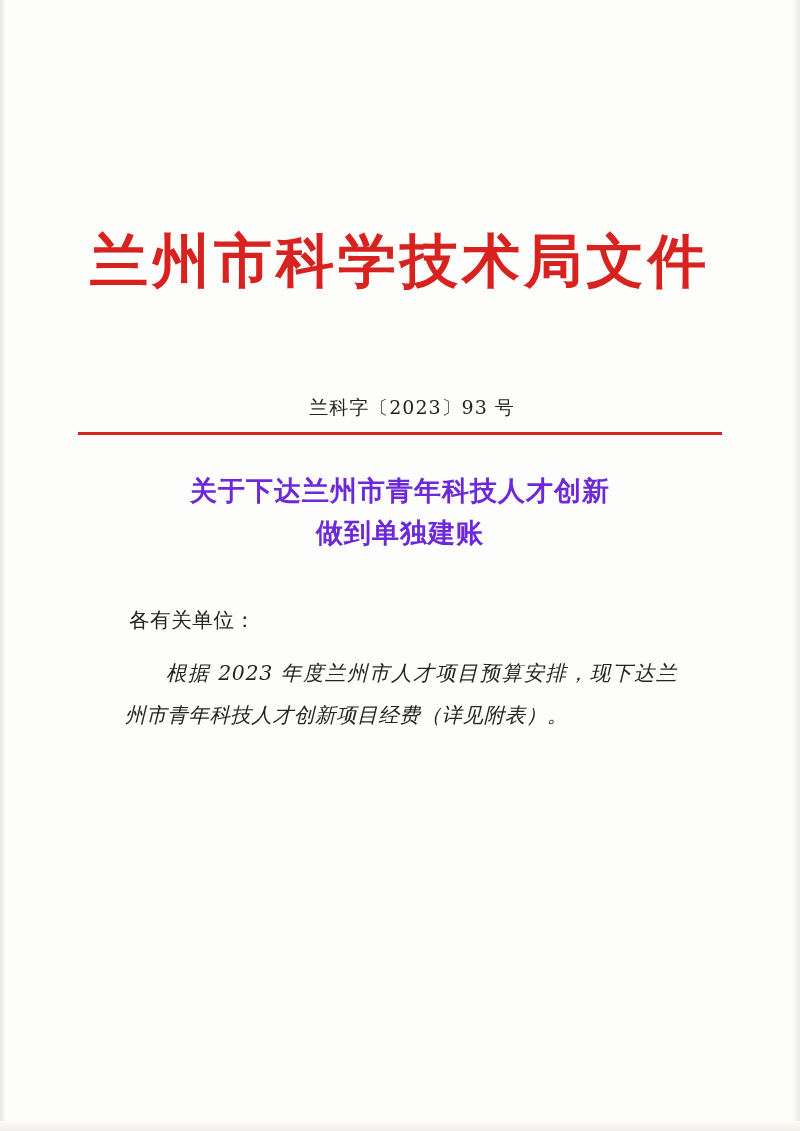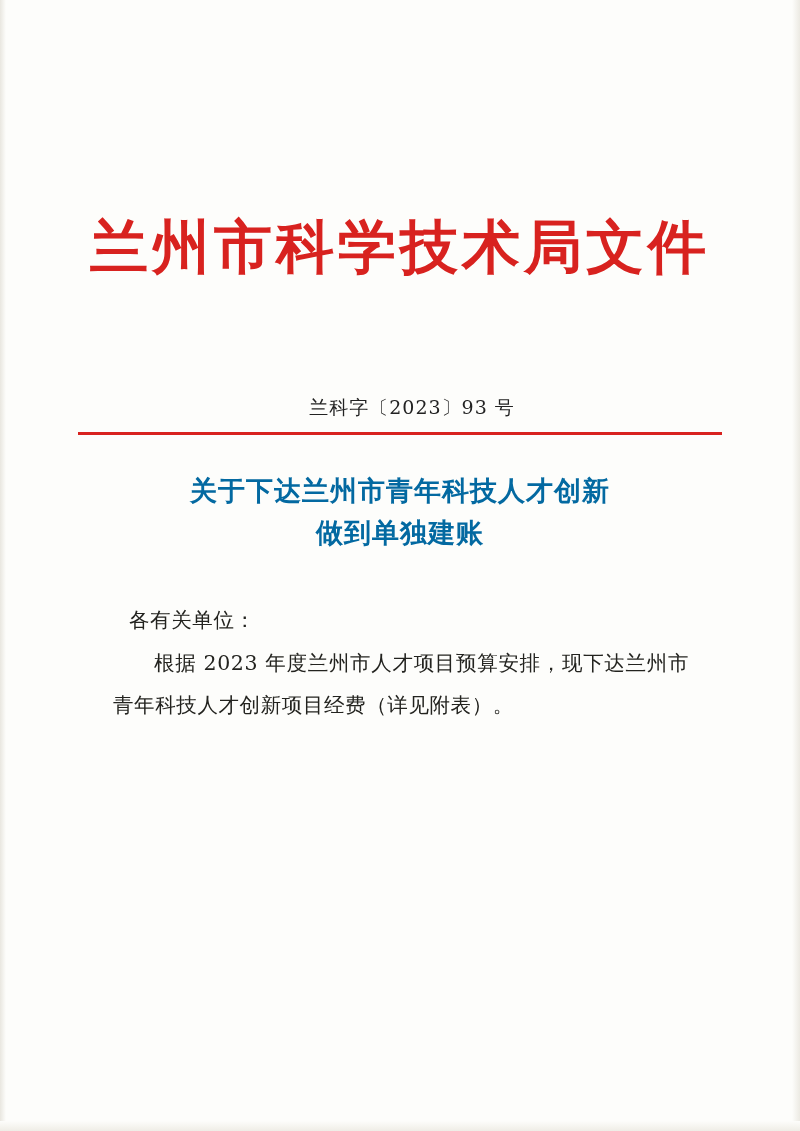--- a/index.html
+++ b/index.html
@@ -17,21 +17,21 @@
   }
   .page {
     position: relative;
     width: 800px;
     height: 1131px;
     background: #fdfdfb;
     box-sizing: border-box;
   }
   .doc-header {
     position: absolute;
-    top: 214px;
+    top: 228px;
     left: 0;
     width: 800px;
     text-align: center;
   }
   .doc-header .title {
     font-family: "DejaVu Serif", "Liberation Serif", serif;
     font-weight: bold;
     font-size: 58px;
     letter-spacing: 4px;
     color: #d8221f;
@@ -60,40 +60,41 @@
   .subject {
     position: absolute;
     top: 470px;
     left: 0;
     width: 800px;
     text-align: center;
     font-weight: bold;
     font-size: 27px;
     line-height: 1.55;
     letter-spacing: 1px;
-    color: #0369a1;
+    color: #6d28d9;
   }
   .body-text {
     position: absolute;
     top: 600px;
     left: 113px;
     width: 576px;
     font-size: 20.5px;
     line-height: 2.02;
     letter-spacing: 0.6px;
     color: #23231f;
   }
   .salutation {
     margin: 0 0 2px 16px;
   }
   .para {
-    margin: 0;
+    margin: 12px;
     text-indent: 2em;
     text-align: justify;
     text-justify: inter-ideograph;
+    font-style: italic;
   }
   .page-edge-left {
     position: absolute;
     left: 0; top: 0;
     width: 6px; height: 1131px;
     background: linear-gradient(to right, #e9e7e0, #fdfdfb);
   }
   .page-edge-right {
     position: absolute;
     right: 0; top: 0;

